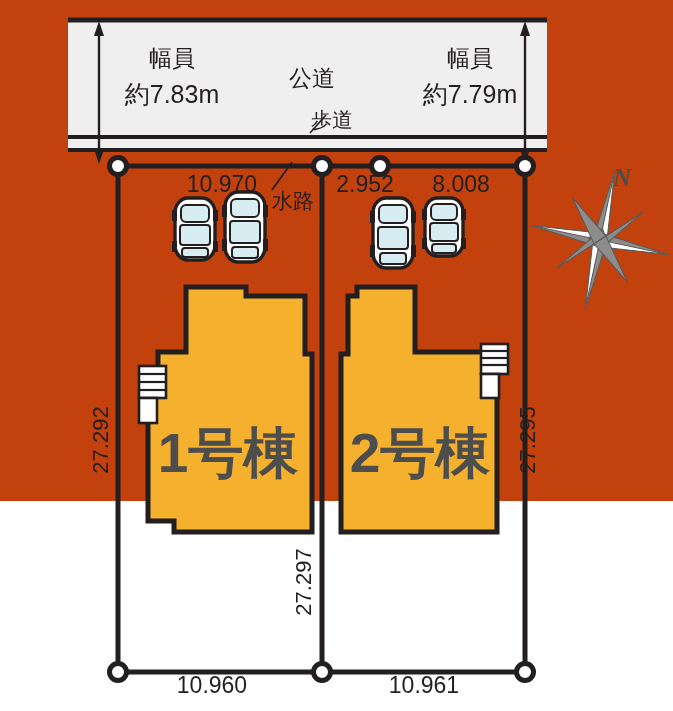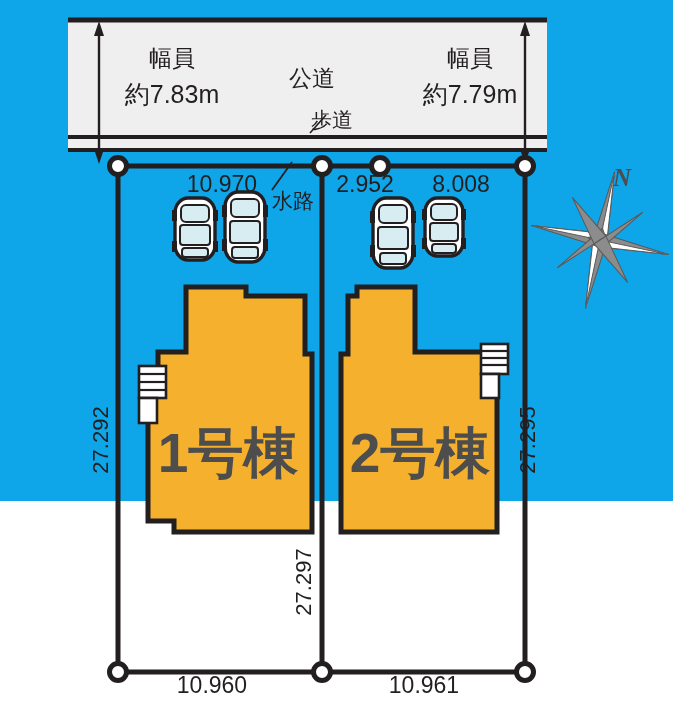--- a/index.html
+++ b/index.html
@@ -1,18 +1,18 @@
 <!DOCTYPE html>
 <html><head>
 <meta charset="utf-8">
 <title>区画図</title>
 <style>
   html,body{margin:0;padding:0;background:#ffffff;}
   body{width:673px;height:711px;font-family:"Liberation Sans","DejaVu Sans",sans-serif;overflow:hidden;}
-  #plan-root{position:relative;width:673px;height:501px;background:#0ea5e9;}
+  #plan-root{position:relative;width:673px;height:501px;background:#c2410c;}
   svg{display:block;}
   .lbl{font-family:"Liberation Sans","DejaVu Sans",sans-serif;fill:#231f20;}
 </style>
 </head>
 <body>
 
 <div id="plan-root">
 <svg width="673" height="711" viewBox="0 0 673 711" xmlns="http://www.w3.org/2000/svg">
 
   <rect id="road-band" x="68" y="19" width="479" height="132" fill="#f0eff0"></rect>

